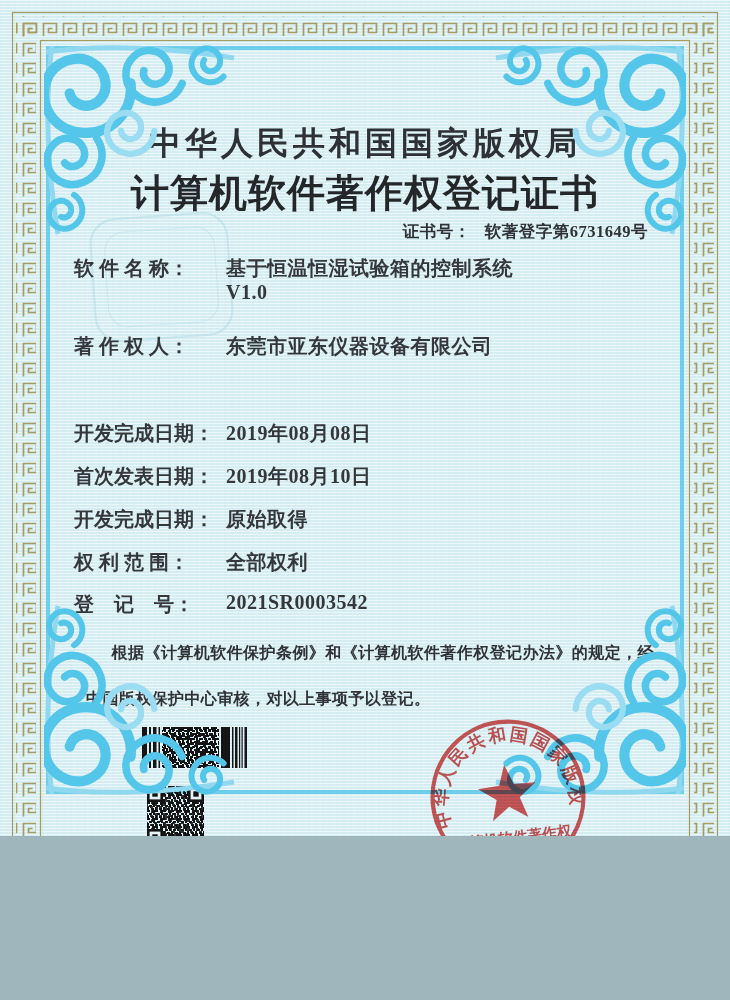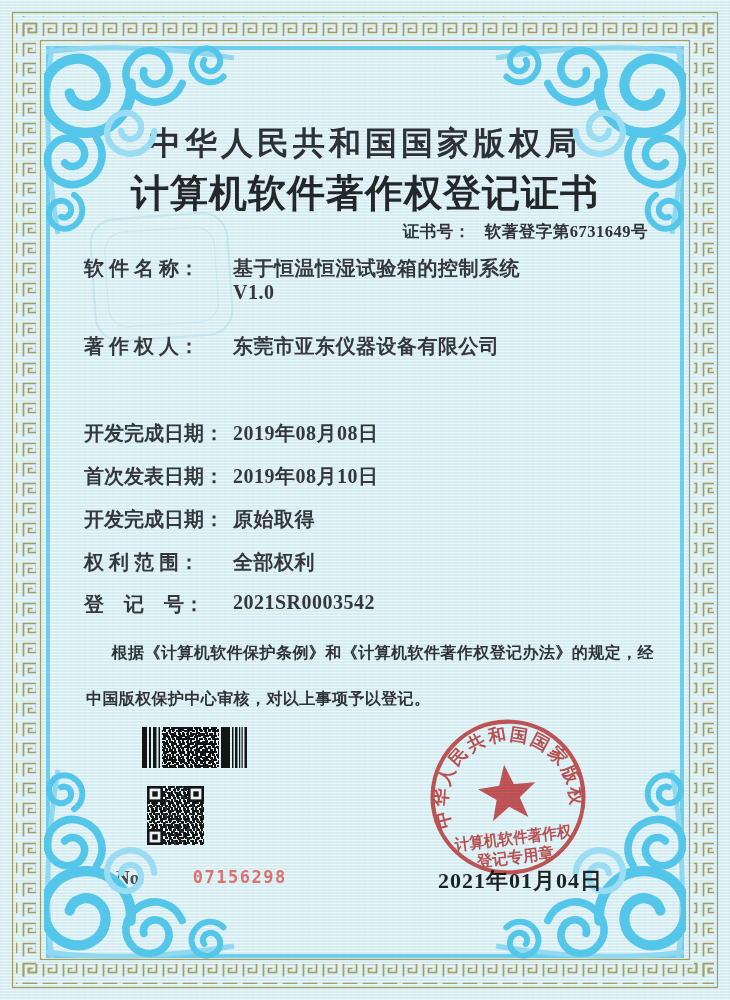--- a/index.html
+++ b/index.html
@@ -1,33 +1,33 @@
 <!DOCTYPE html>
 <html><head>
 <meta charset="utf-8">
 <style>
   html,body{margin:0;padding:0;background:#9fb6bc;}
   #page{
-    position:relative;width:730px;height:1000px;overflow:hidden;
+    position:relative;width:730px;height:836px;overflow:hidden;
     background-color:#dcf0f4;
     background-image:
       repeating-linear-gradient(180deg, rgba(255,255,255,.45) 0 1px, rgba(186,226,236,.18) 1px 3px),
       repeating-linear-gradient(90deg, rgba(140,200,216,.05) 0 2px, transparent 2px 7px);
     font-family:"Liberation Serif","DejaVu Serif",serif;
     color:#33373b;
   }
   .abs{position:absolute;}
   
   .authority{top:122px;left:0;width:100%;text-align:center;font-size:32px;font-weight:700;letter-spacing:4px;color:#2d3135;}
   .cert-title{top:168px;left:0;width:100%;text-align:center;font-size:38px;font-weight:700;letter-spacing:1px;color:#24272a;}
   .certno{top:221px;right:82px;font-size:16.5px;font-weight:700;color:#2f3337;letter-spacing:.5px;}
   .certno .lbl{margin-right:14px;}
   
-  .flabel{left:84px;font-size:20px;font-weight:700;color:#34383c;white-space:pre;}
-  .fvalue{left:226px;font-size:20px;font-weight:700;color:#34383c;letter-spacing:.5px;margin-left:7px;}
+  .flabel{left:74px;font-size:20px;font-weight:700;color:#34383c;white-space:pre;}
+  .fvalue{left:226px;font-size:20px;font-weight:700;color:#34383c;letter-spacing:.5px;}
   
   .para{left:86px;top:630px;width:568px;font-size:16px;font-weight:700;line-height:46px;
         text-indent:1.6em;letter-spacing:.4px;color:#2f3337;text-align:justify;}
   
   .serial{left:116px;top:867px;font-size:19px;color:#474b4f;font-weight:700;}
   .serial .num{font-family:"DejaVu Sans Mono","Liberation Mono",monospace;font-size:17px;color:#e0706c;letter-spacing:1.5px;font-weight:700;vertical-align:1px;margin-left:44px;}
   
   .issue-date{left:438px;top:866px;font-size:22px;font-weight:700;letter-spacing:1px;color:#1f2225;z-index:4;}
   .seal{left:427px;top:716px;width:162px;height:162px;transform:rotate(-7deg);z-index:5;
         mix-blend-mode:multiply;opacity:.93;pointer-events:none;}

